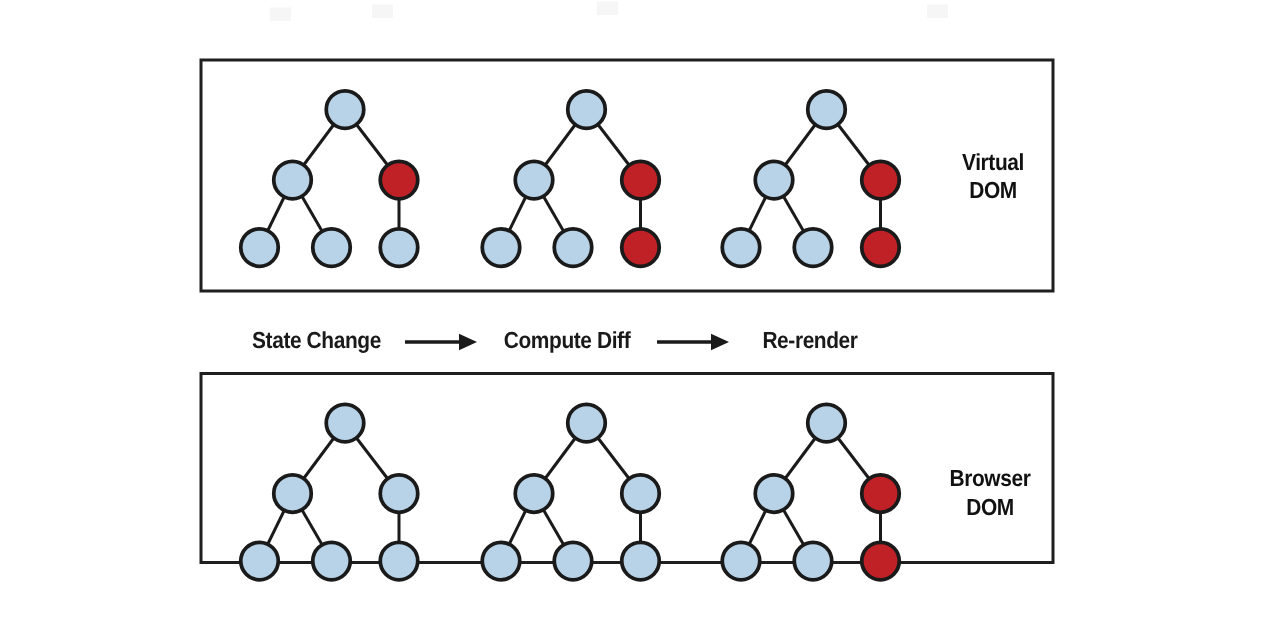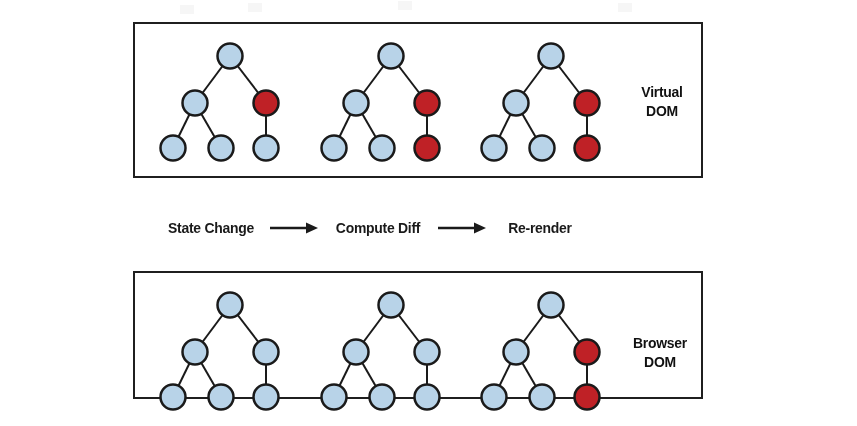--- a/index.html
+++ b/index.html
@@ -19,22 +19,22 @@
   }
 
   .dom-box {
     position: absolute;
     left: 133px;
     width: 570px;
     background: #ffffff;
     border: 2px solid #1f1f1f;
     box-sizing: border-box;
   }
-  .dom-box.top { top: 22px; height: 156px; }
-  .dom-box.bottom { top: 271px; height: 128px; }
+  .dom-box.top { top: 39px; height: 156px; }
+  .dom-box.bottom { top: 248px; height: 128px; }
 
   .tree-svg { position: absolute; left: 0; top: 0; }
 
   .box-label {
     position: absolute;
     left: 483px; top: 58px;
     width: 88px;
     text-align: center;
     font-weight: 700;
     font-size: 15.5px;

